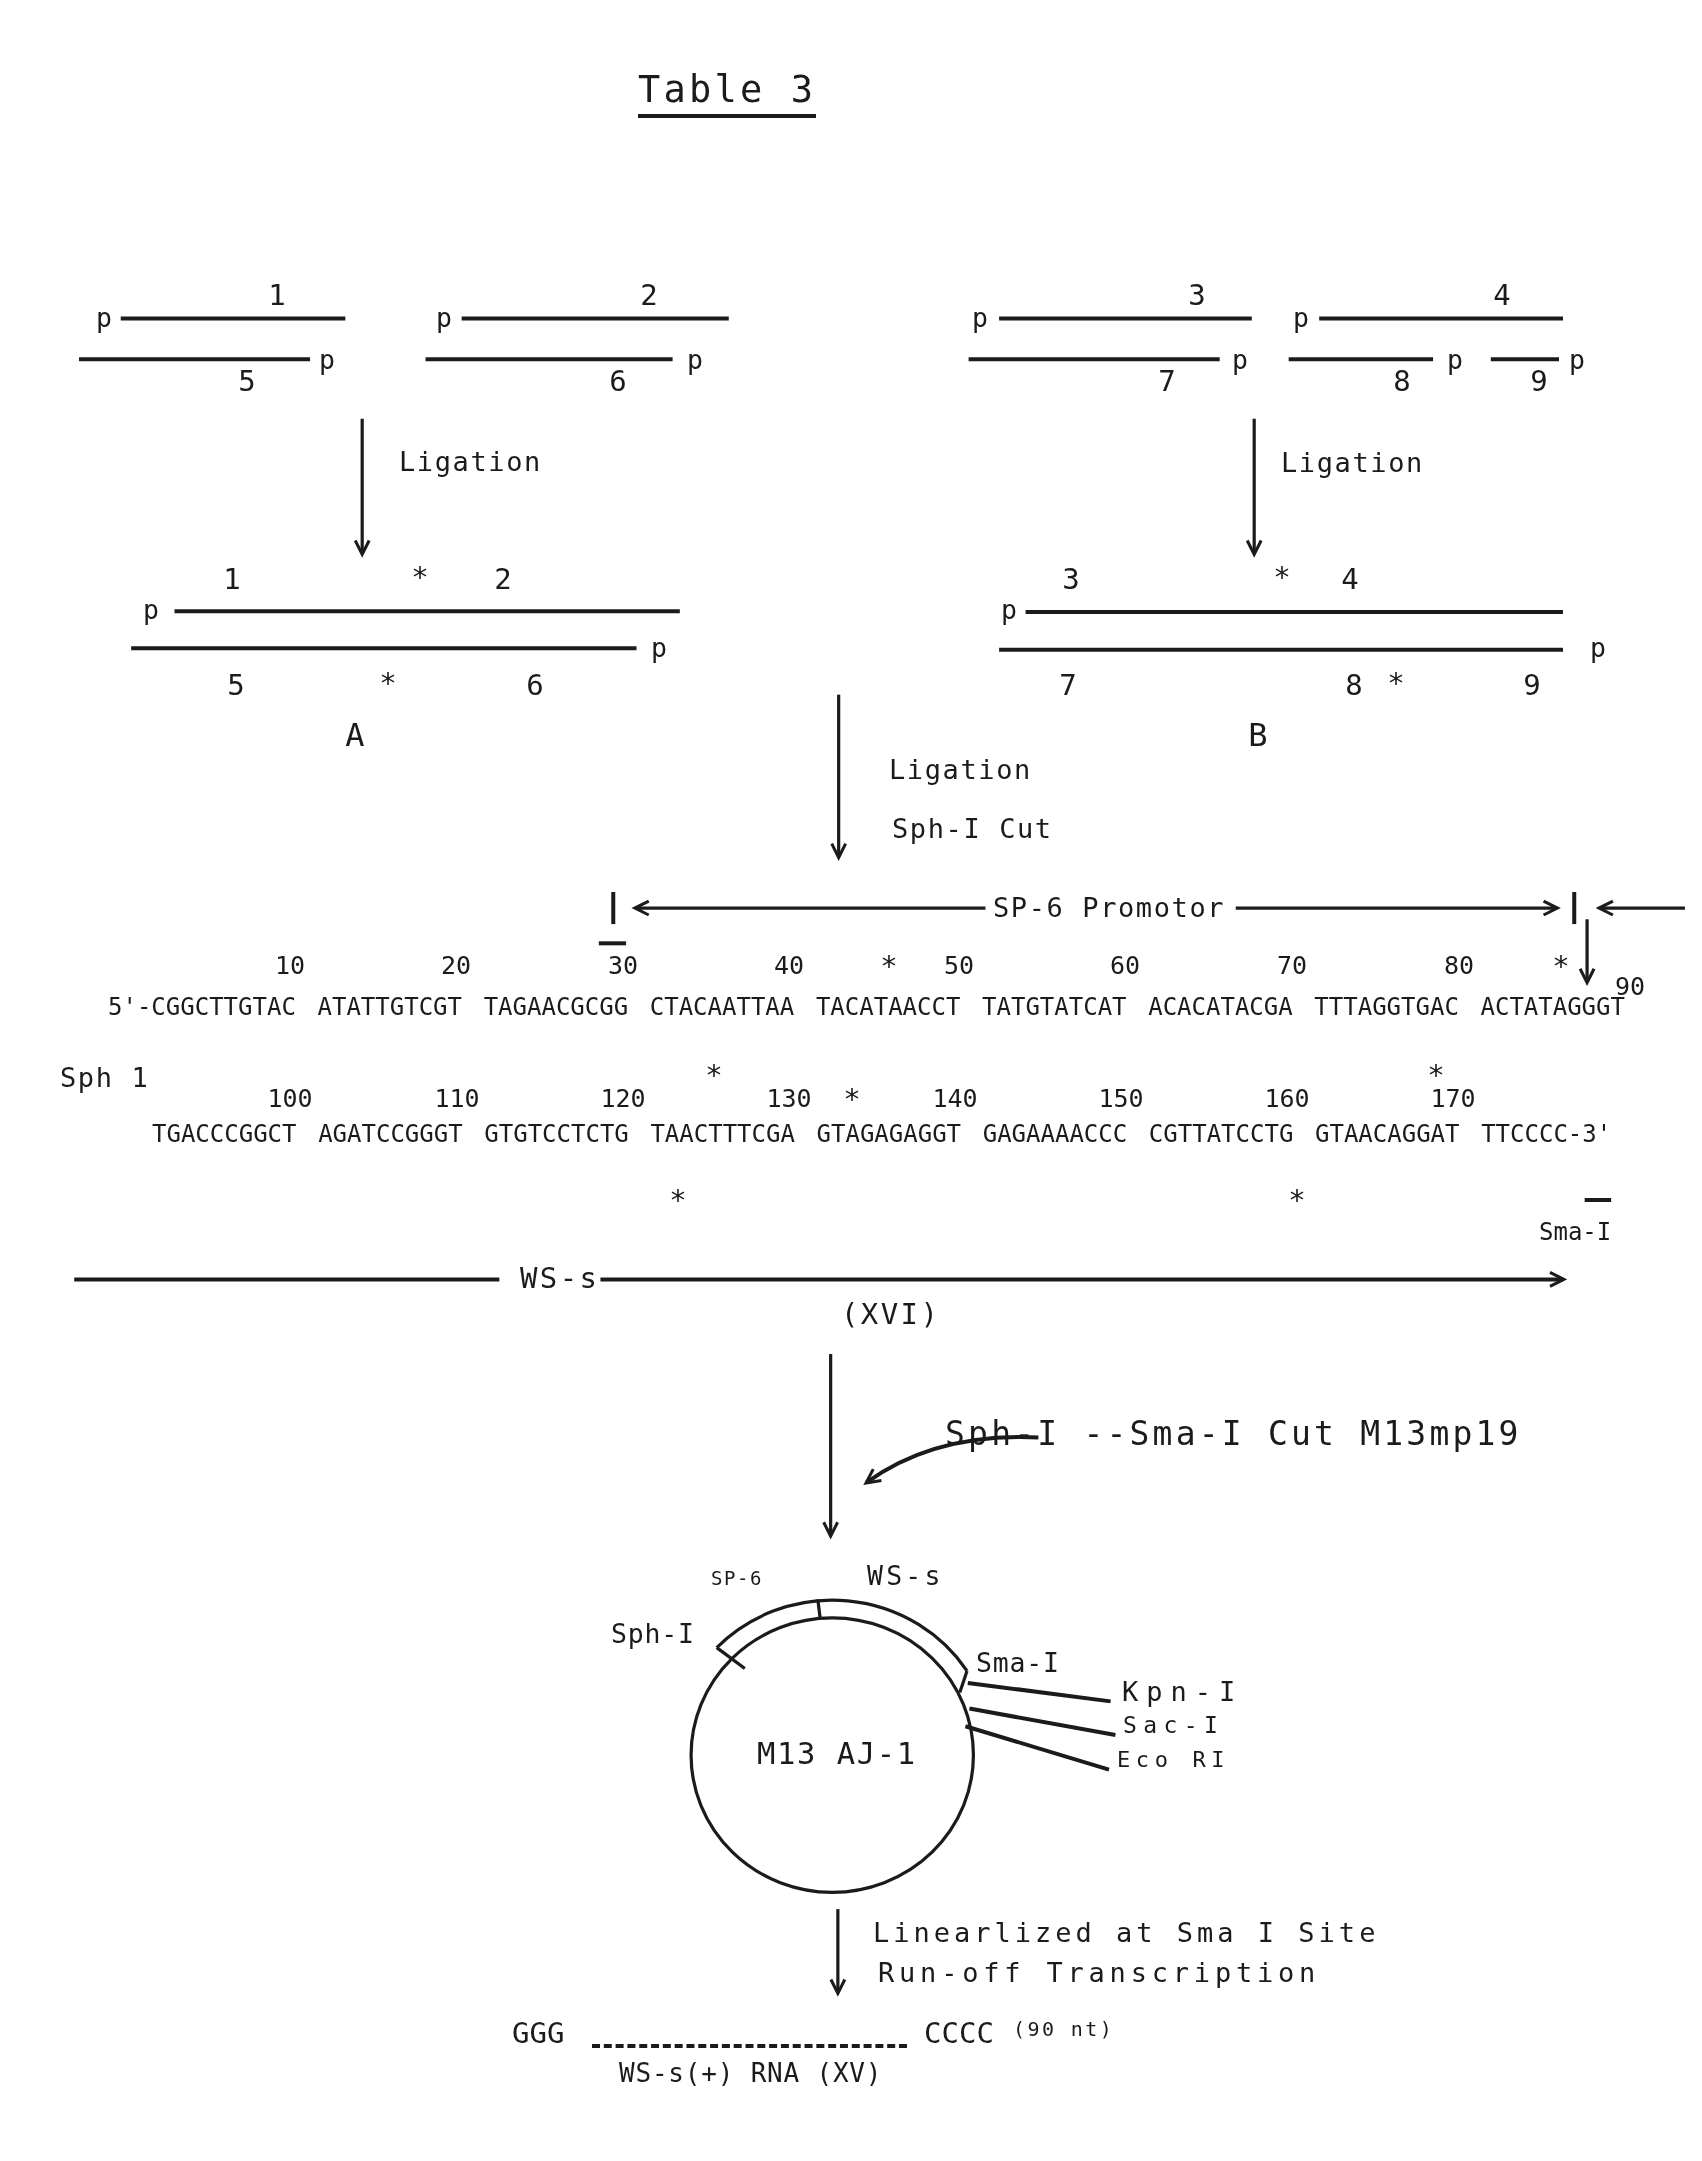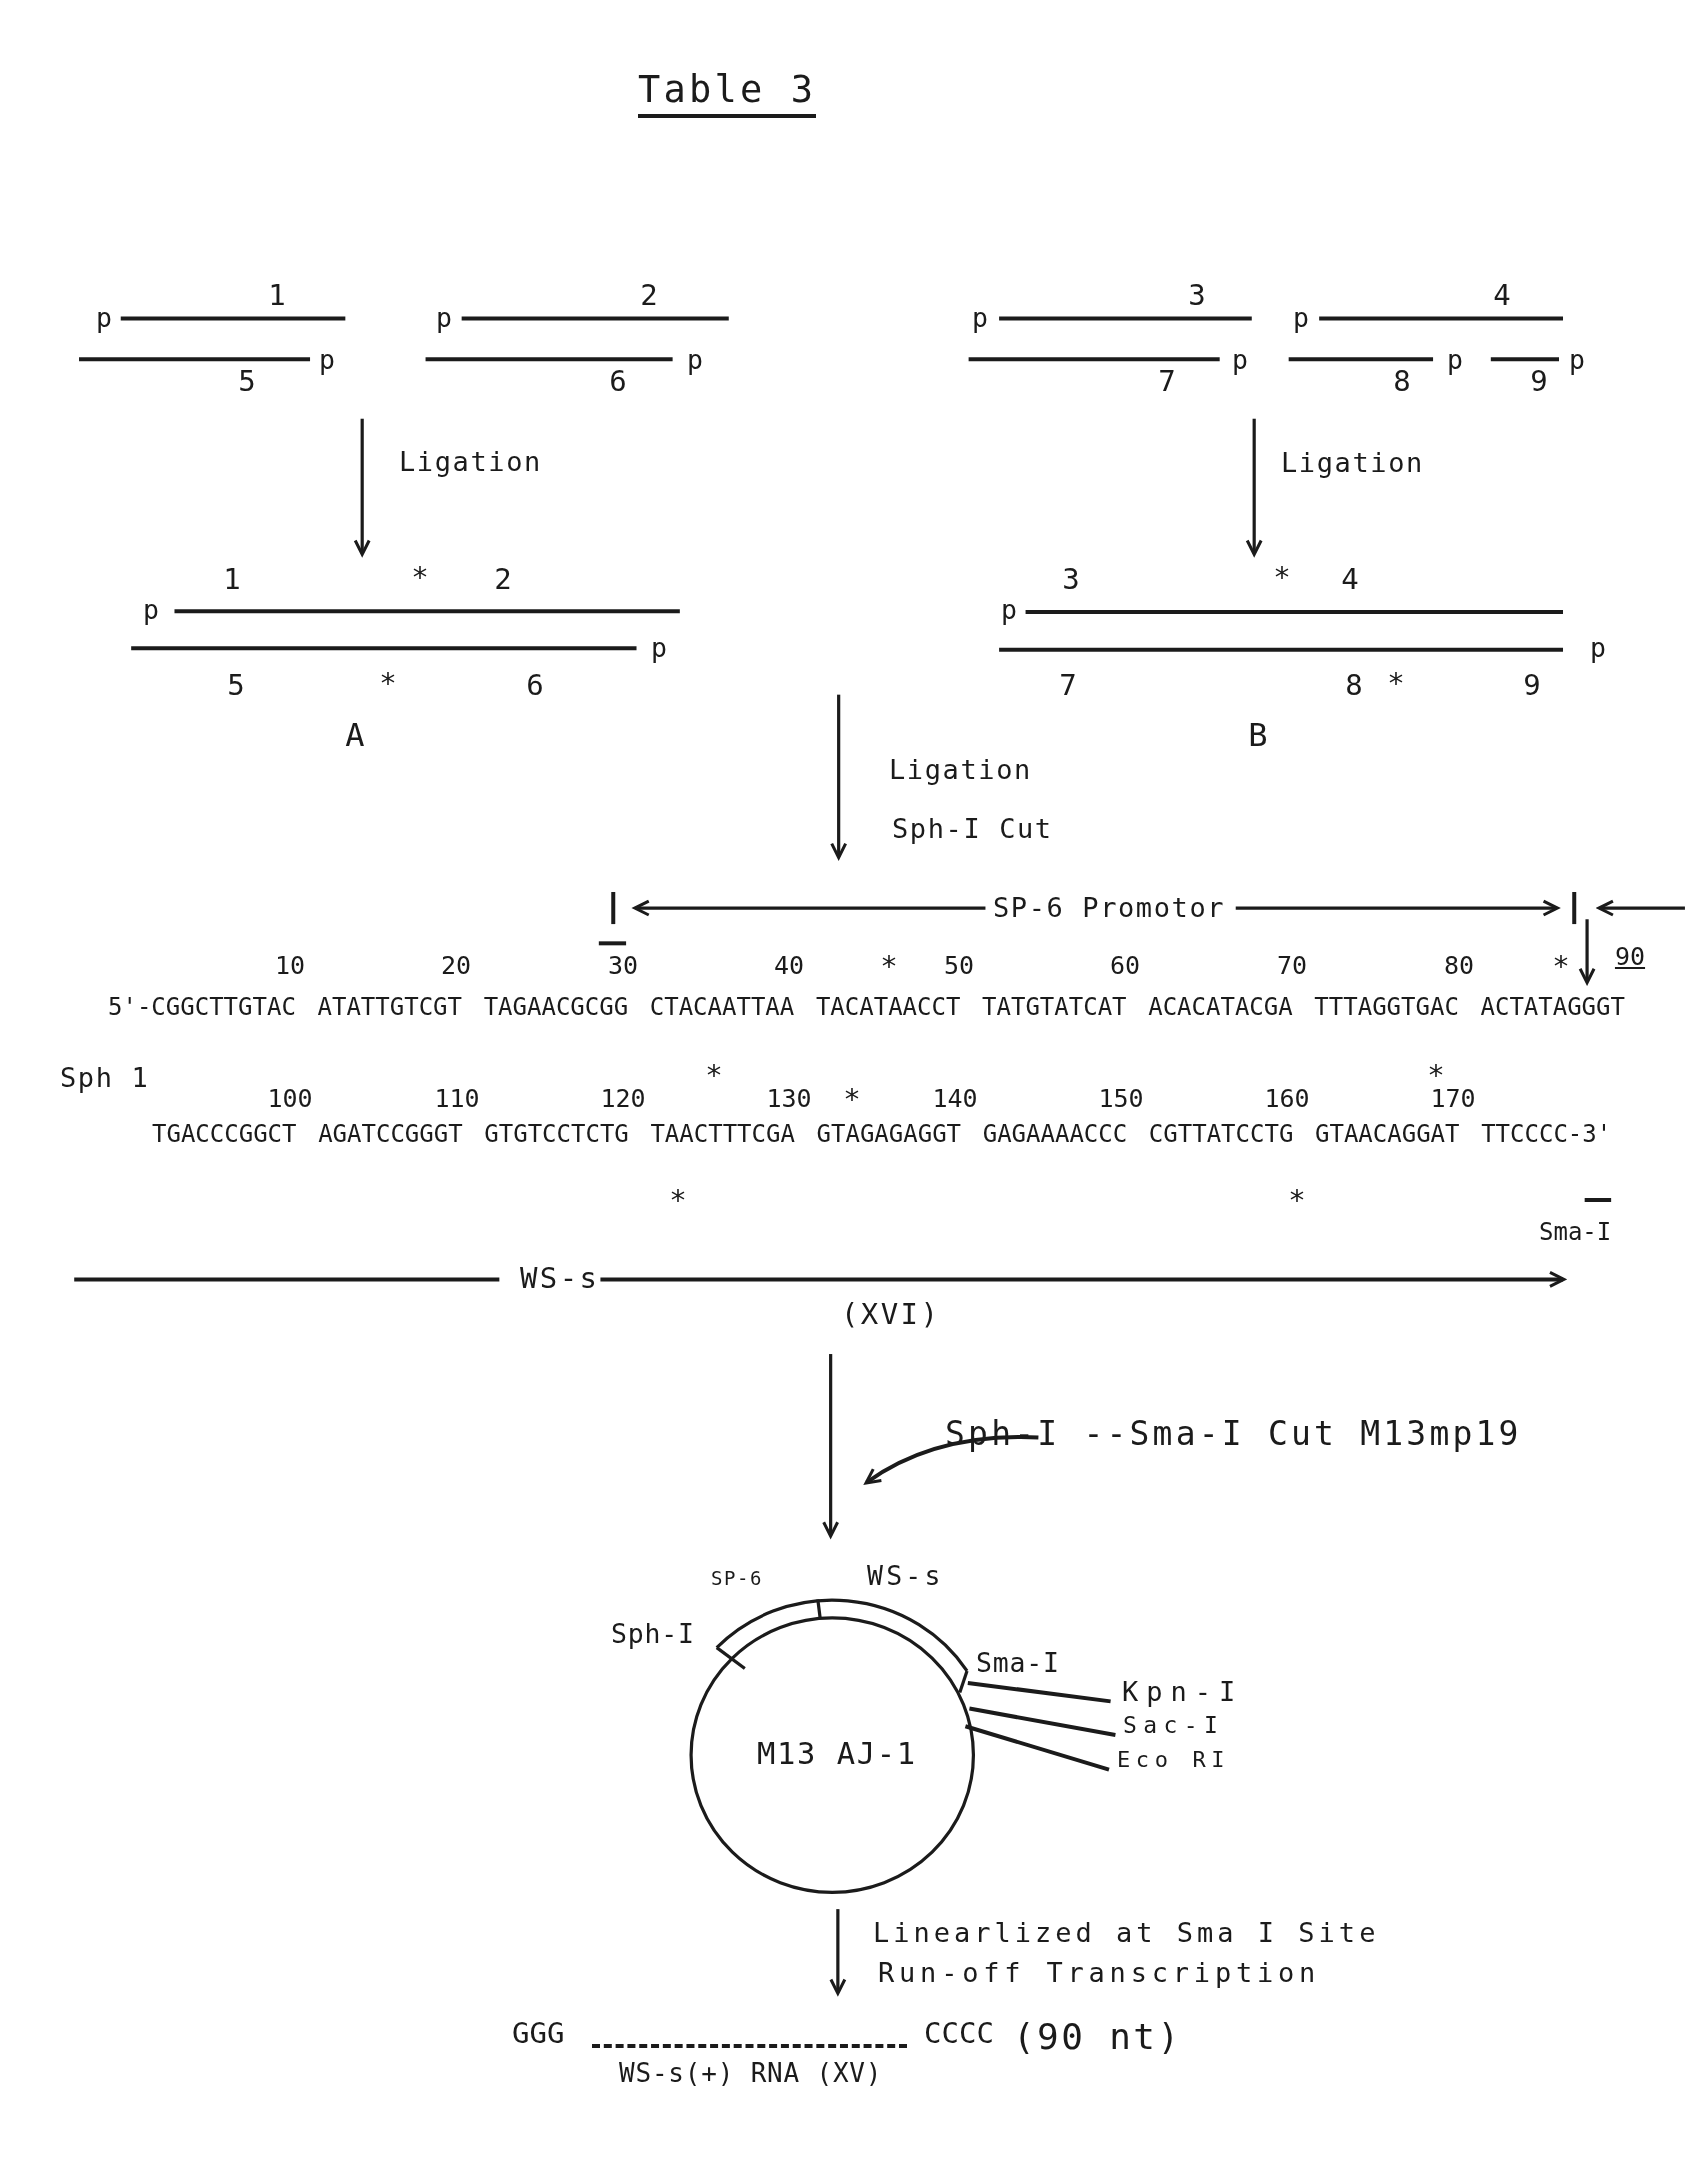--- a/index.html
+++ b/index.html
@@ -135,21 +135,21 @@
   <div class="t tick c" style="left:290px;top:953px;">10</div>
   <div class="t tick c" style="left:456px;top:953px;">20</div>
   <div class="t tick c" style="left:623px;top:953px;">30</div>
   <div class="t tick c" style="left:789px;top:953px;">40</div>
   <div class="t star c" style="left:889px;top:952px;">*</div>
   <div class="t tick c" style="left:959px;top:953px;">50</div>
   <div class="t tick c" style="left:1125px;top:953px;text-align:center;">60</div>
   <div class="t tick c" style="left:1292px;top:953px;">70</div>
   <div class="t tick c" style="left:1459px;top:953px;">80</div>
   <div class="t star c" style="left:1561px;top:952px;">*</div>
-  <div class="t tick c" style="left:1630px;top:944px;text-decoration:underline;">90</div>
+  <div class="t tick c" style="left:1630px;top:974px;">90</div>
 
   <div class="t seq" style="left:108px;top:995px;">5'-CGGCTTGTAC ATATTGTCGT TAGAACGCGG CTACAATTAA TACATAACCT TATGTATCAT ACACATACGA TTTAGGTGAC ACTATAGGGT</div>
   <div class="t star c" style="left:714px;top:1061px;">*</div>
   <div class="t star c" style="left:1436px;top:1061px;">*</div>
   <div class="t lab" style="left:60px;top:1064px;">Sph 1</div>
 
   <div class="t tick c" style="left:290px;top:1086px;">100</div>
   <div class="t tick c" style="left:457px;top:1086px;">110</div>
   <div class="t tick c" style="left:623px;top:1086px;">120</div>
   <div class="t tick c" style="left:789px;top:1086px;">130</div>
@@ -177,17 +177,17 @@
   <div class="t" style="left:1123px;top:1714px;font-size:23px;letter-spacing:6.4px;">Sac-I</div>
   <div class="t" style="left:1117px;top:1749px;font-size:22px;letter-spacing:5.6px;">Eco RI</div>
   <div class="t" style="left:757px;top:1739px;font-size:30.5px;letter-spacing:1.6px;">M13 AJ-1</div>
 
   <div class="t" style="left:873px;top:1919px;font-size:27px;letter-spacing:4px;">Linearlized at Sma I Site</div>
   <div class="t" style="left:878px;top:1959px;font-size:27px;letter-spacing:4.8px;">Run-off Transcription</div>
 
   <div class="t" style="left:512px;top:2019px;font-size:29px;">GGG</div>
   <div class="dashes" style="left:592px;top:2044px;width:315px;"></div>
   <div class="t" style="left:924px;top:2019px;font-size:29px;">CCCC</div>
-  <div class="t" style="left:1013px;top:2019px;font-size:36px;letter-spacing:2.4px;">(90 nt)</div>
+  <div class="t" style="left:1013px;top:2019px;font-size:20px;letter-spacing:2.4px;">(90 nt)</div>
   <div class="t" style="left:619px;top:2060px;font-size:26px;letter-spacing:0.8px;">WS-s(+) RNA (XV)</div>
 
 </div>
 
 
 </body></html>

